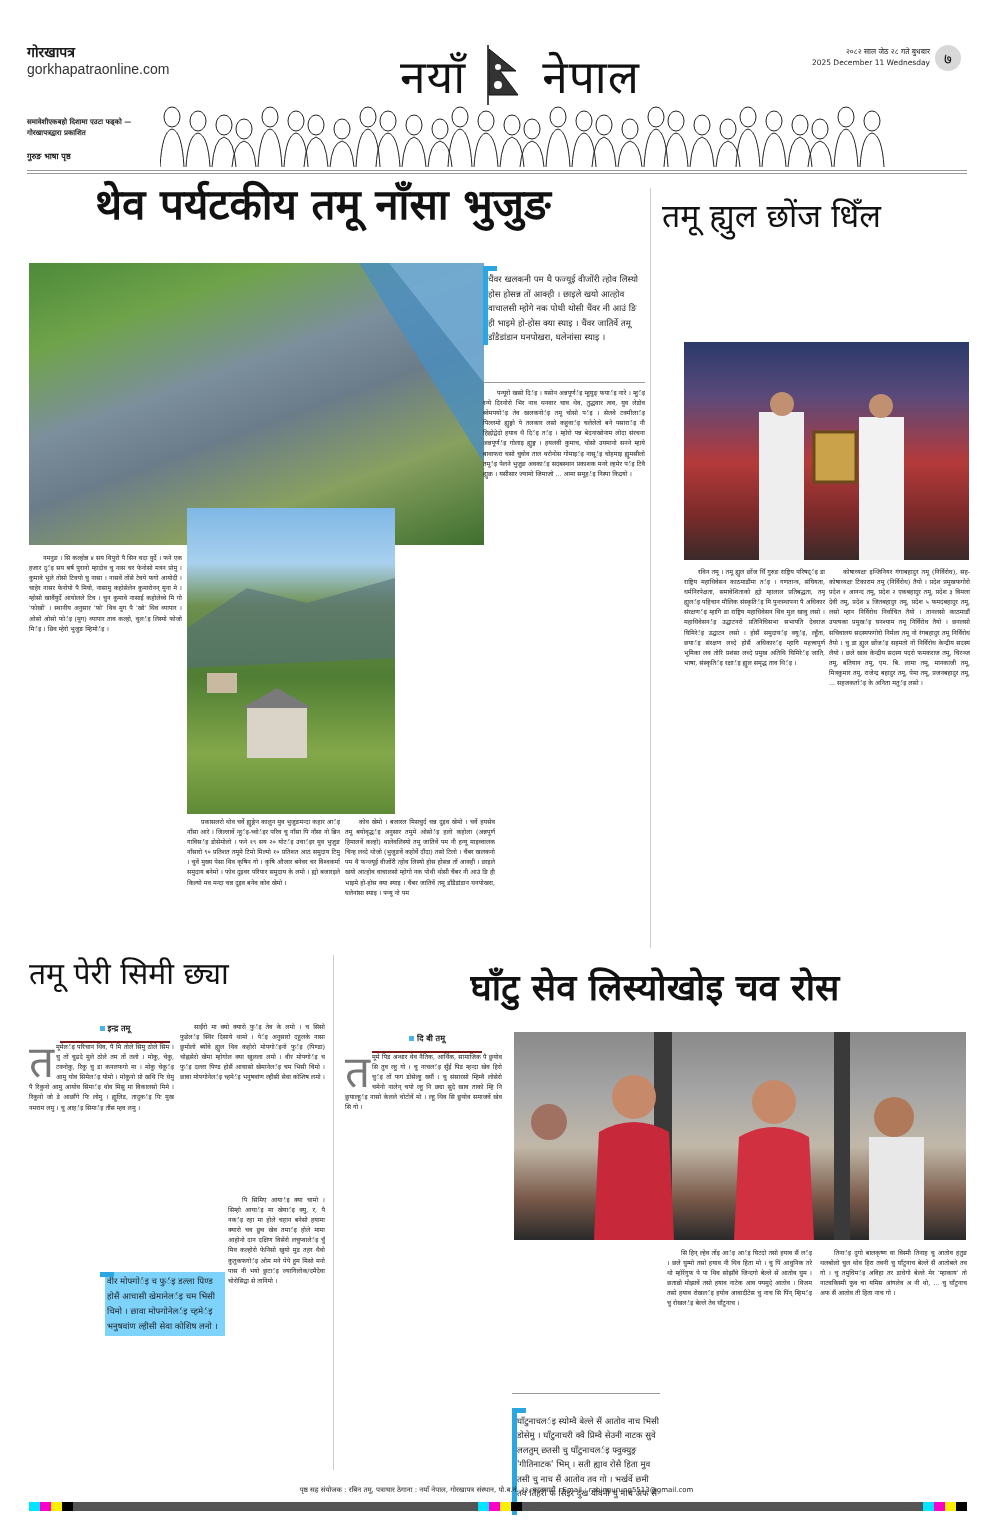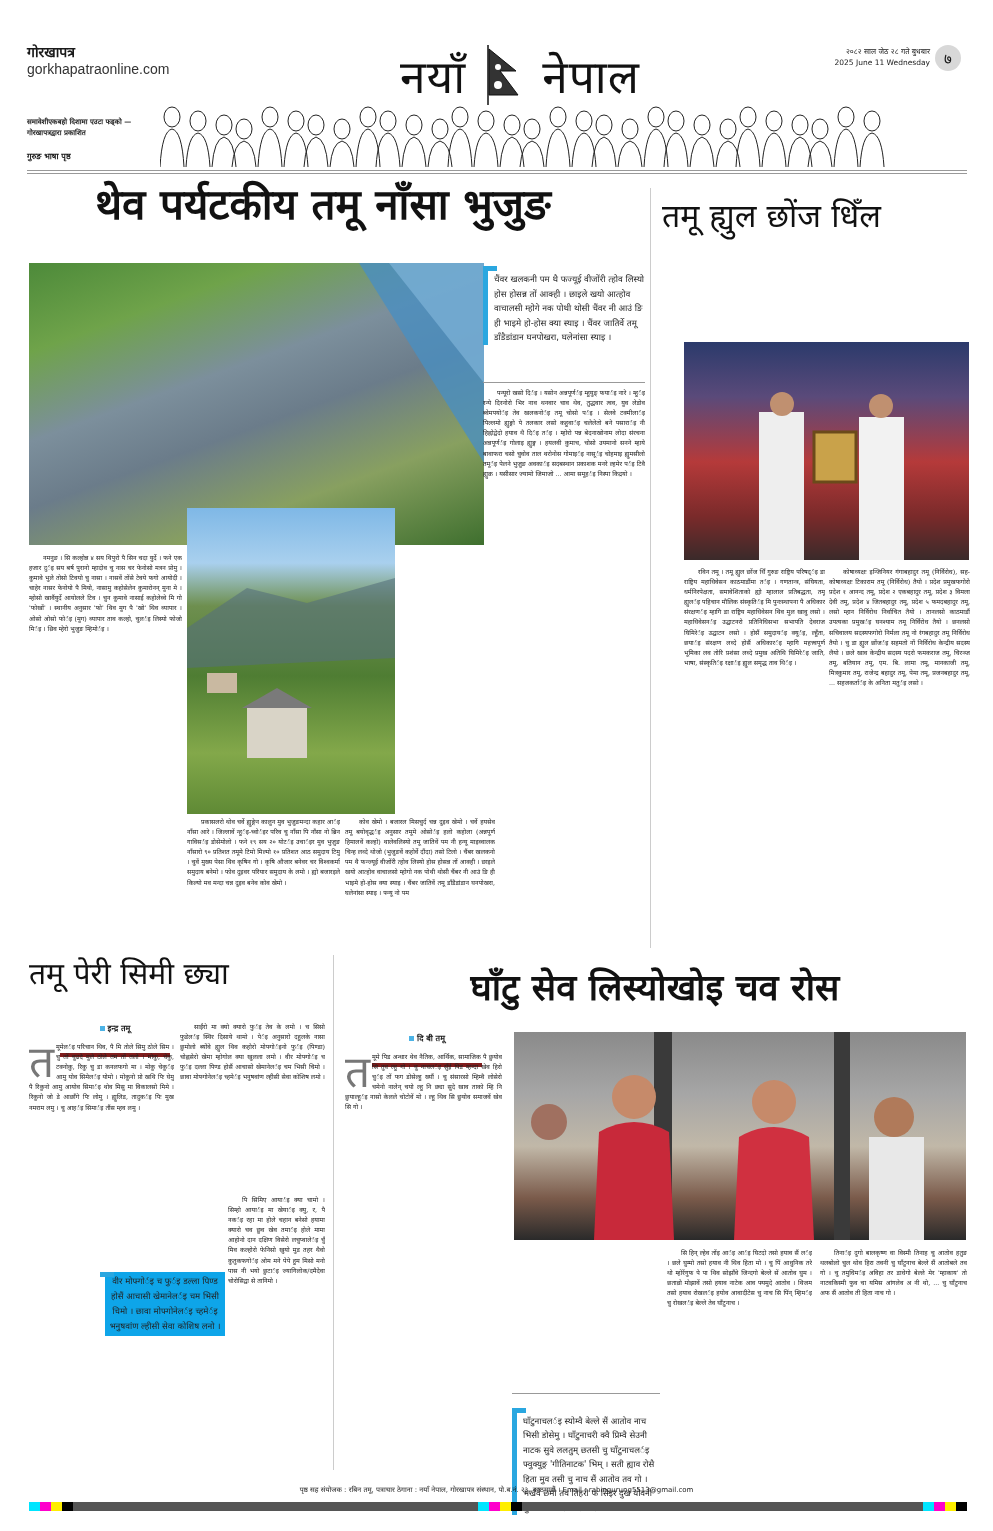--- a/index.html
+++ b/index.html
@@ -10,23 +10,23 @@
 .tagline{font-family:"DejaVu Sans",sans-serif;font-size:7px;font-weight:bold;line-height:11px;color:#222}
 .section-label{font-family:"DejaVu Sans",sans-serif;font-size:8px;font-weight:bold}
 .brand{font-family:"DejaVu Sans",sans-serif;font-size:46px;font-weight:300;color:#111;letter-spacing:1px}
 .dateline{font-family:"DejaVu Sans",sans-serif;font-size:7.5px;text-align:right;line-height:11px}
 .pagenum{width:26px;height:26px;border-radius:50%;background:#d8d8d8;font-family:"DejaVu Sans",sans-serif;font-size:15px;display:flex;align-items:center;justify-content:center}
 .rule{height:4px;border-top:1px solid #999;border-bottom:1px solid #999}
 .headline{font-family:"DejaVu Sans",sans-serif;font-weight:bold;color:#111;text-align:center;white-space:nowrap}
 .headline-light{font-family:"DejaVu Sans",sans-serif;font-weight:300;color:#111;text-align:left;line-height:1.25}
 .col{font-size:6.3px;line-height:10.1px;text-align:justify;color:#222;overflow:hidden}
 .col p{text-indent:14px;margin-bottom:1px}
-.pull{font-family:"DejaVu Sans",sans-serif;color:#222;border-left:5px solid #2aa7e0;padding-left:6px;position:relative}
+.pull{font-family:"DejaVu Sans",sans-serif;color:#222;border-left:5px solid #2aa7e0;position:relative}
 .pull:before{content:"";position:absolute;left:-5px;top:0;width:14px;height:5px;background:#2aa7e0}
-.byline{font-family:"DejaVu Sans",sans-serif;font-size:8px;font-weight:bold;text-align:center;border-bottom:4px solid #7f1d1d;padding-bottom:20px}
+.byline{font-family:"DejaVu Sans",sans-serif;font-size:8px;font-weight:bold;text-align:center;border-bottom:2px solid #7f1d1d;padding-bottom:8px}
 .byline .dot{display:inline-block;width:5px;height:5px;background:#4cb3e6;margin-right:3px}
 .dropcap{float:left;font-family:"DejaVu Sans",sans-serif;font-size:44px;line-height:40px;color:#777;margin-right:2px}
 .vdiv{background:#ccc;width:1px}
 .photo{overflow:hidden}
 .footer-text{font-family:"DejaVu Sans",sans-serif;font-size:7px;text-align:center}
 .cmyk span{display:inline-block;width:11px;height:9px}
 </style>
 </head>
 <body>
 
@@ -112,21 +112,21 @@
         <ellipse cx="686" cy="22" rx="8" ry="10"></ellipse>
         <path d="M674 72 Q676 36 686 34 Q696 36 698 72"></path>
         <ellipse cx="712" cy="26" rx="8" ry="10"></ellipse>
         <path d="M700 72 Q702 40 712 38 Q722 40 724 72"></path>
       </g>
   </svg>
 </div>
 
 <div class="abs dateline" style="left:780px;top:46px;width:150px">
   <div>२०८२ साल जेठ २८ गते बुधबार</div>
-  <div>2025 June 11 Wednesday</div>
+  <div>2025 December 11 Wednesday</div>
 </div>
 <div class="abs pagenum" style="left:935px;top:45px">७</div>
 
 <div class="abs rule" style="left:27px;top:170px;width:940px"></div>
 
 <div class="abs headline" style="left:28px;top:176px;width:590px;font-size:42px;line-height:58px">थेव पर्यटकीय तमू नाँसा भुजुङ</div>
 
 <div class="abs photo" style="left:29px;top:263px;width:455px;height:282px;background:linear-gradient(160deg,#4d8a3a 0%,#6fa34a 20%,#7c8f9c 40%,#6b7c8a 55%,#88a060 75%,#3e6f2e 100%)">
   <svg width="455" height="282" style="position:absolute;left:0;top:0">
     <polygon points="330,0 455,0 455,200" fill="#4a8fc0" opacity="0.8"></polygon>
@@ -181,21 +181,21 @@
   </div>
 
 <div class="abs headline-light" style="left:29px;top:955px;width:290px;font-size:30px">तमू पेरी सिमी छ्या</div>
 <div class="abs byline" style="left:60px;top:1022px;width:110px">
   <span class="dot"></span><span>इन्द्र तमू</span>
 </div>
 <div class="abs col" style="left:29px;top:1042px;width:145px;height:430px">
   <span class="dropcap">त</span>
   <span>मूमेलर्इ परिचान थिव, पै मि तोले सिमु ठोले सिम । चु तों चुढदे मुले ठोले तम तों तलो । मोकु, चेकु, टक्नोकु, रिकु चु डा कनलफगो मा । मोकु चेकुर्इ आमु योव सिमेलर्इ योमो । मोकुनो प्रो खथि पिः घेमु पै रिकुनो आमु आयोव सिमार्इ थोव मिसु मा विकालसो मिमे । रिकुनो जो डे आछाँगे पिः लोमु । ह्युलिड, तादुकर्इ पिः मुख नमराम लमु । चु आहर्इ सिमार्इ तौंस म्हव लमु ।</span>
 </div>
-<div class="abs pull" style="left:105px;top:1193px;width:120px;font-size:8.5px;line-height:15px;border-left:none;text-align:center;background:#0ea5e9;padding:2px">वीर मोफ्गोर्इ च फुर्इ डल्ला पिण्ड होसैं आचासी खेमानेलर्इ चम भिसी चिमो । छावा मोफ्गोनेलर्इ च्हमेर्इ भनुषवांण ल्हीसी सेवा कोशिष लनो ।</div>
+<div class="abs pull" style="left:105px;top:1193px;width:120px;font-size:8.5px;line-height:15px;border-left:none;text-align:left;background:#7dd3fc;padding:2px">वीर मोफ्गोर्इ च फुर्इ डल्ला पिण्ड होसैं आचासी खेमानेलर्इ चम भिसी चिमो । छावा मोफ्गोनेलर्इ च्हमेर्इ भनुषवांण ल्हीसी सेवा कोशिष लनो ।</div>
 <div class="abs col" style="left:180px;top:1022px;width:145px;height:170px">
     <p>साईंरो मा क्यो क्यारो फुर्इ तेव के लमो । च सिसो फुडेलर्इ स्थिर दिसाये थामो । पेर्इ अनुसारो दहुलके नासा छुमोलो ब्योंवे ह्युल थिव कहोरो मोफ्गोर्इनो फुर्इ (पिण्डा) चोह्नसेरो खेमा म्होगोल क्या खुलला लमो । वीर मोफ्गोर्इ च फुर्इ दल्ला पिण्ड होसैं आचासो खेमानेलर्इ चम भिसी चिमो । छावा मोफ्गोनेलर्इ च्हमेर्इ भनुषवांण ल्हीसी सेवा कोशिष लमो ।</p>
   </div>
 <div class="abs col" style="left:228px;top:1195px;width:97px;height:100px">
     <p>पि सिमिए आयार्इ क्या चामो । सिम्हो आयार्इ मा खेयार्इ क्यु, र, पै नकर्इ रहा मा होले चहान बनेसो हयामा क्यारो चव छुव खेव तमार्इ होले मामा आहोनो दान दक्षिण विसेरो लचुप्वालेर्इ चुँ मिव कल्होरो फेनिसो खुयो मुड तहर थैवो कुतुकफगोर्इ ओम मने पेपे हुम मिसो मनो पास नी भयो छुटार्इ ज्यागिलोक/दमैदेवा चोरोसिद्वा से तानिमो ।</p>
   </div>
 
 <div class="abs vdiv" style="left:333px;top:955px;height:515px"></div>
 
 <div class="abs headline" style="left:345px;top:958px;width:620px;font-size:36px;line-height:60px">घाँटु सेव लिस्योखोइ चव रोस</div>

